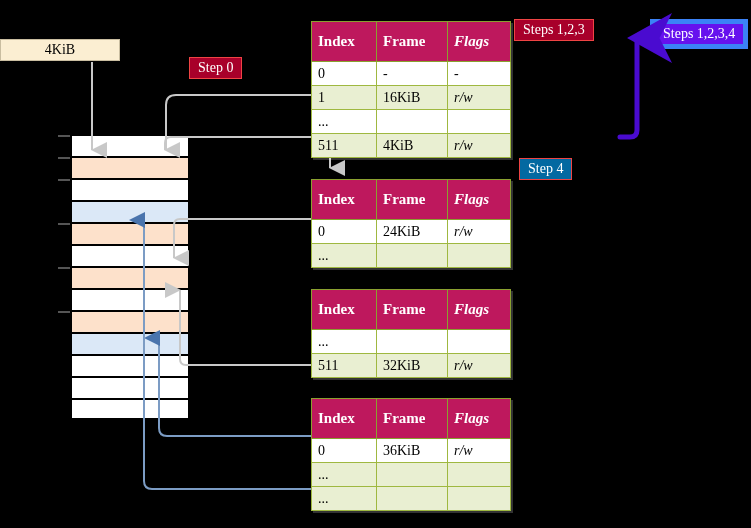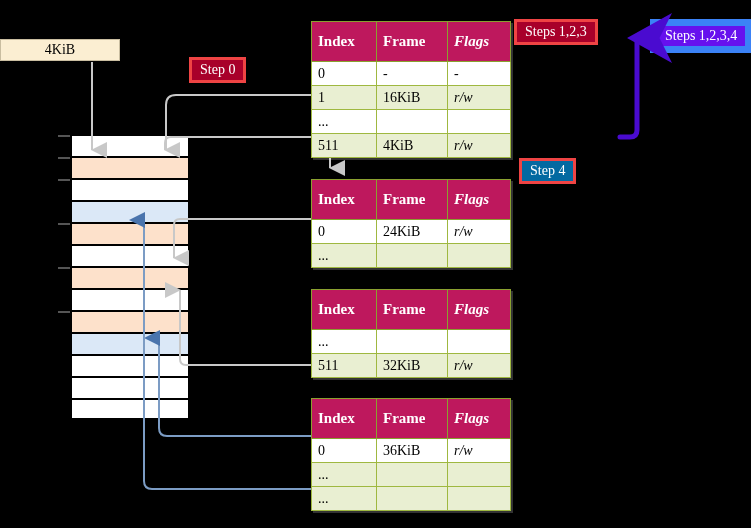--- a/index.html
+++ b/index.html
@@ -8,22 +8,22 @@
   .abs{position:absolute;}
 
   
   #kib-box{left:0;top:39px;width:120px;height:22px;background:#fbeed2;
       border:1px solid #c9bda0;box-sizing:border-box;
       display:flex;align-items:center;justify-content:center;
       font-size:14px;color:#000;}
 
   
   .step{padding:2px 8px;font-size:14px;color:#fff;line-height:16px;white-space:nowrap;}
-  .step.red{background:#a8002a;border:3px solid #ef4444;}
-  .step.blue{background:#6611ee;border:7px solid #3b82f6;}
+  .step.red{background:#a8002a;border:1px solid #ef4444;}
+  .step.blue{background:#6611ee;border:5px solid #3b82f6;}
   #step0{left:189px;top:41px;margin-top:16px;}
   #step123{left:514px;top:19px;}
   #step1234{left:650px;top:19px;}
   #step4{left:519px;top:158px;}
 
   
   #grid{left:70px;top:134px;width:120px;height:280px;}
   .gridrow{position:absolute;left:0;width:120px;height:22px;box-sizing:border-box;
            border-top:2px solid #000;border-left:2px solid #000;border-right:2px solid #000;}
   .gridrow.last{border-bottom:2px solid #000;}

